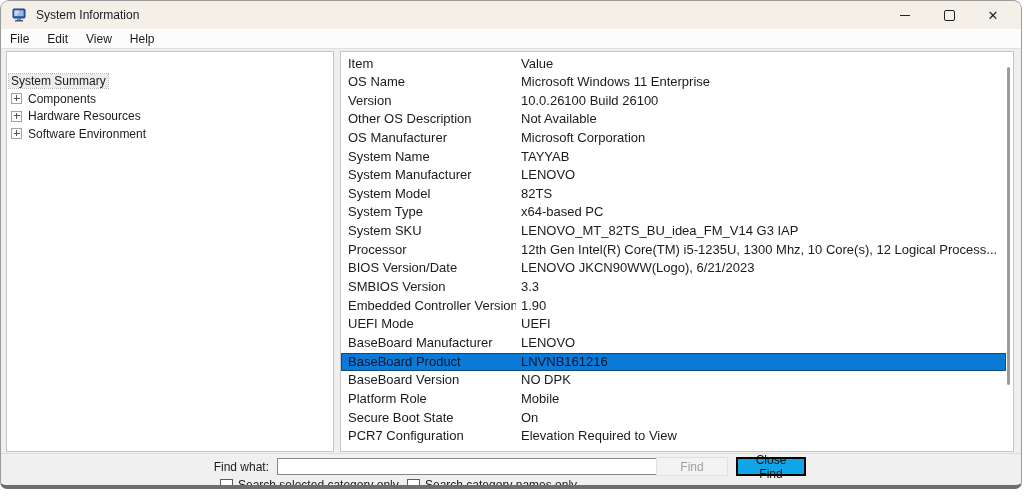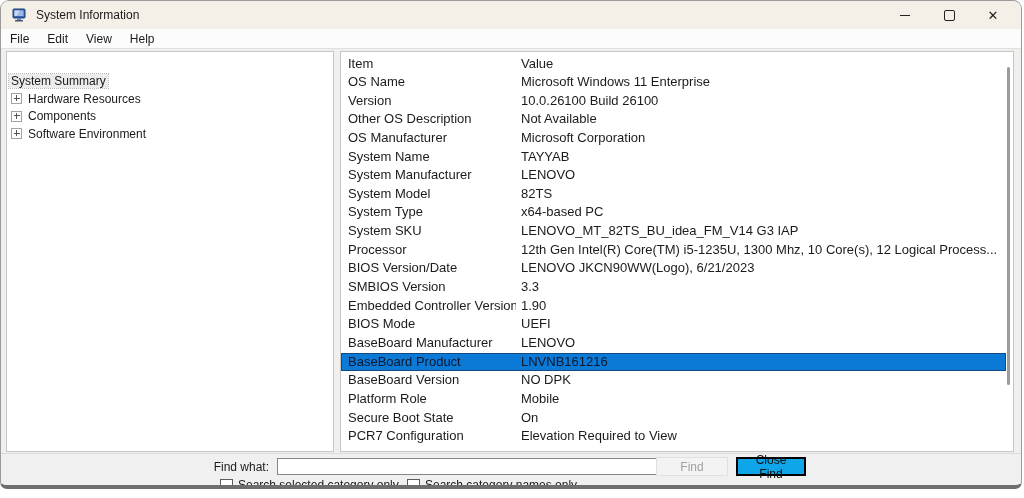--- a/index.html
+++ b/index.html
@@ -151,25 +151,25 @@
       <div class="menu-item">View</div>
       <div class="menu-item">Help</div>
     </div>
 
   <div class="tree-panel" id="tree">
       <div class="tree-item selected root">
         <span class="tree-label">System Summary</span>
       </div>
       <div class="tree-item">
         <span class="expander"></span>
-        <span class="tree-label">Hardware Resources</span>
+        <span class="tree-label">Components</span>
       </div>
       <div class="tree-item">
         <span class="expander"></span>
-        <span class="tree-label">Components</span>
+        <span class="tree-label">Hardware Resources</span>
       </div>
       <div class="tree-item">
         <span class="expander"></span>
         <span class="tree-label">Software Environment</span>
       </div>
     </div>
 
   <div class="table-panel">
     <div class="table-header">
       <span class="col-item">Item</span>
@@ -222,21 +222,21 @@
         </div>
         <div class="table-row">
           <span class="cell-item">SMBIOS Version</span>
           <span class="cell-value">3.3</span>
         </div>
         <div class="table-row">
           <span class="cell-item">Embedded Controller Version</span>
           <span class="cell-value">1.90</span>
         </div>
         <div class="table-row">
-          <span class="cell-item">BIOS Mode</span>
+          <span class="cell-item">UEFI Mode</span>
           <span class="cell-value">UEFI</span>
         </div>
         <div class="table-row">
           <span class="cell-item">BaseBoard Manufacturer</span>
           <span class="cell-value">LENOVO</span>
         </div>
         <div class="table-row selected">
           <span class="cell-item">BaseBoard Product</span>
           <span class="cell-value">LNVNB161216</span>
         </div>

